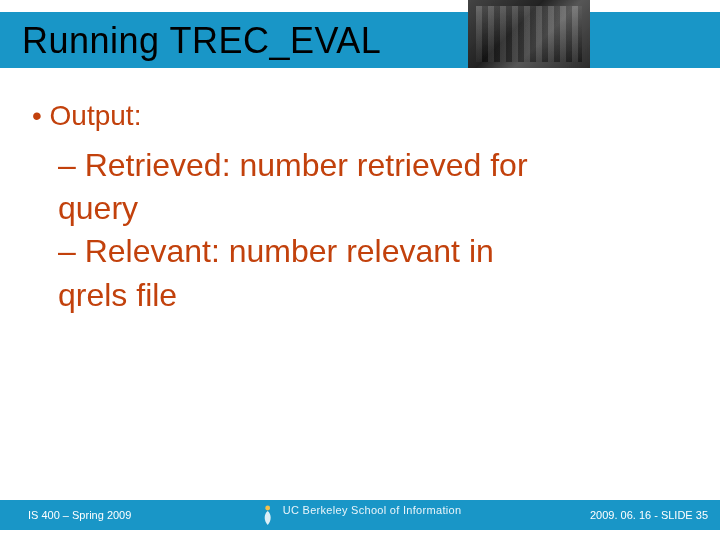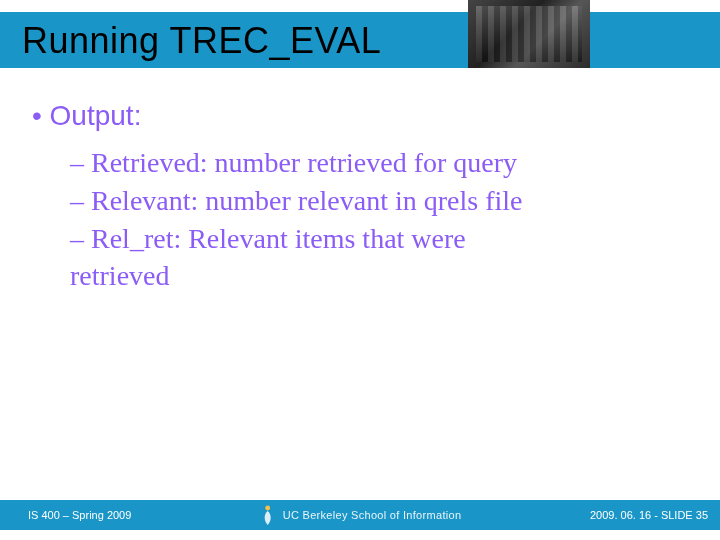--- a/index.html
+++ b/index.html
@@ -32,40 +32,40 @@
     position: absolute;
     left: 8px; top: 6px; right: 8px; bottom: 6px;
     background:
       repeating-linear-gradient(90deg, rgba(255,255,255,0.08) 0 6px, rgba(0,0,0,0.15) 6px 12px),
       linear-gradient(180deg, rgba(255,255,255,0.15), rgba(0,0,0,0.25));
   }
 
   .body {
     position: absolute;
     top: 100px; left: 32px; right: 32px;
-    color: #8b5cf6;
+    color: #c2410c;
   }
   .lvl1 { font-size: 28px; margin-bottom: 12px; }
-  .lvl2 { font-size: 28px; margin-left: 38px; line-height: 1.35; font-family: Liberation Serif, serif; }
+  .lvl2 { font-size: 32px; margin-left: 26px; line-height: 1.35; }
 
   .footer {
     position: absolute;
     left: 0; bottom: 10px;
     width: 720px; height: 30px;
     background: #1996c7;
     color: #fff;
     font-size: 11px;
     display: flex;
     align-items: center;
   }
   .footer-left { position: absolute; left: 28px; }
   .footer-right { position: absolute; right: 12px; }
   .footer-center {
     position: absolute; left: 50%; transform: translateX(-50%);
-    display: flex; align-items: center; gap: 6px;
+    display: flex; align-items: flex-start; gap: 6px;
     font-size: 11px; letter-spacing: 0.3px;
     color: #e9f4fa;
   }
   .logo-mark {
     width: 18px; height: 22px; position: relative;
   }
   .logo-mark svg { width: 100%; height: 100%; display: block; }
 </style>
 </head>
 <body>
@@ -74,21 +74,20 @@
 
   <div class="title-bar">
     <div class="title-text">Running TREC_EVAL</div>
   </div>
   <div class="header-image"></div>
 
   <div class="body">
     <div class="lvl1">•&nbsp;<span>Output:</span></div>
     <div class="lvl2">–&nbsp;<span>Retrieved:  number retrieved for query</span></div>
     <div class="lvl2">–&nbsp;<span>Relevant:  number relevant in qrels file</span></div>
-    <div class="lvl2">–&nbsp;<span>Rel_ret: Relevant items that were retrieved</span></div>
   </div>
 
   <div class="footer">
     <div class="footer-left">IS 400 – Spring 2009</div>
     <div class="footer-center">
       <span class="logo-mark">
         <svg viewBox="0 0 18 22">
           <circle cx="9" cy="4" r="2.4" fill="#f6c04a"></circle>
           <path d="M9 7 C5 10 5 17 9 21 C13 17 13 10 9 7 Z" fill="#ffffff" opacity="0.85"></path>
         </svg>

